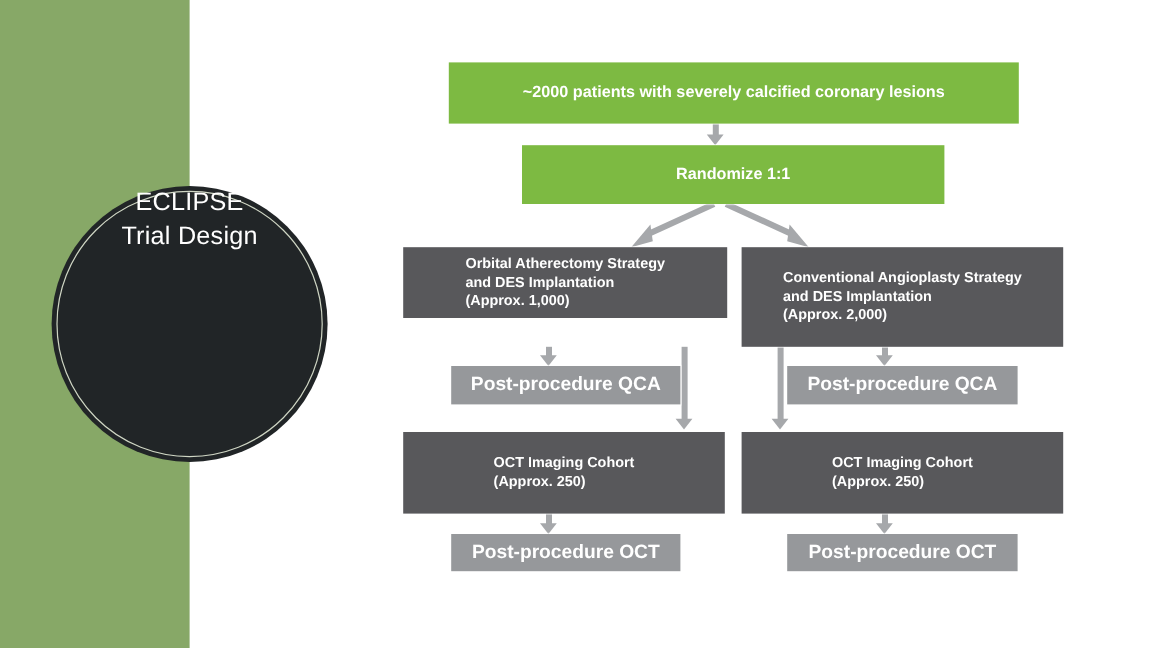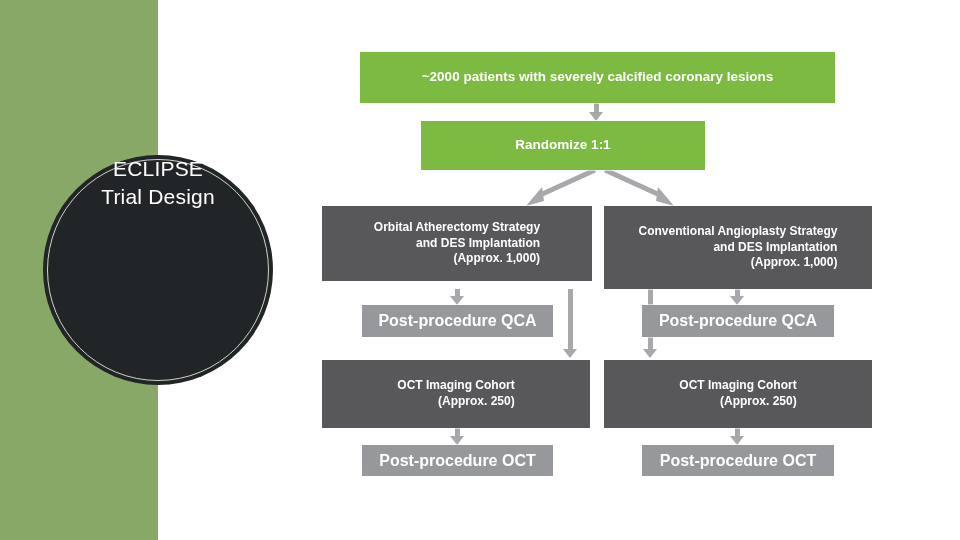--- a/index.html
+++ b/index.html
@@ -73,24 +73,25 @@
     top: 0;
     width: 960px;
     height: 540px;
   }
   .node {
     position: absolute;
     box-sizing: border-box;
     display: flex;
     align-items: center;
     justify-content: center;
-    text-align: right;
+    text-align: left;
     color: #ffffff;
     white-space: pre-line;
     box-shadow: 0 0 0 1px rgba(255,255,255,0.55);
+    margin-left: 14px;
   }
   .node.green {
     background: #7dba42;
     font-size: 13.5px;
     font-weight: bold;
     line-height: 1.25;
   }
   .node.dark {
     background: #58585b;
     font-size: 12px;
@@ -99,22 +100,22 @@
   }
   .node.light {
     background: #96989b;
     font-size: 16px;
     font-weight: bold;
     line-height: 1.25;
   }
 
   
   #node-enrollment { left: 360px; top: 52px;  width: 475px; height: 51px; }
-  #node-randomize  { left: 421px; top: 121px; width: 284px; height: 49px; }
-  #node-oas        { left: 322px; top: 206px; width: 270px; height: 75px; }
+  #node-randomize  { left: 421px; top: 121px; width: 352px; height: 49px; }
+  #node-oas        { left: 322px; top: 206px; width: 270px; height: 59px; }
   #node-conv       { left: 604px; top: 206px; width: 268px; height: 83px; }
   #node-qca-left   { left: 362px; top: 305px; width: 191px; height: 32px; }
   #node-qca-right  { left: 642px; top: 305px; width: 192px; height: 32px; }
   #node-oct-left   { left: 322px; top: 360px; width: 268px; height: 68px; }
   #node-oct-right  { left: 604px; top: 360px; width: 268px; height: 68px; }
   #node-pp-left    { left: 362px; top: 445px; width: 191px; height: 31px; }
   #node-pp-right   { left: 642px; top: 445px; width: 192px; height: 31px; }
 
   
   .conn {
@@ -217,21 +218,21 @@
     <div class="node green" id="node-enrollment">~2000 patients with severely calcified coronary lesions</div>
 
     <div class="node green" id="node-randomize">Randomize 1:1</div>
 
     <div class="node dark" id="node-oas">Orbital Atherectomy Strategy
 and DES Implantation
 (Approx. 1,000)</div>
 
     <div class="node dark" id="node-conv">Conventional Angioplasty Strategy
 and DES Implantation
-(Approx. 1,000)</div>
+(Approx. 2,000)</div>
 
     <div class="node light" id="node-qca-left">Post-procedure QCA</div>
 
     <div class="node light" id="node-qca-right">Post-procedure QCA</div>
 
     <div class="node dark" id="node-oct-left">OCT Imaging Cohort
 (Approx. 250)</div>
 
     <div class="node dark" id="node-oct-right">OCT Imaging Cohort
 (Approx. 250)</div>

